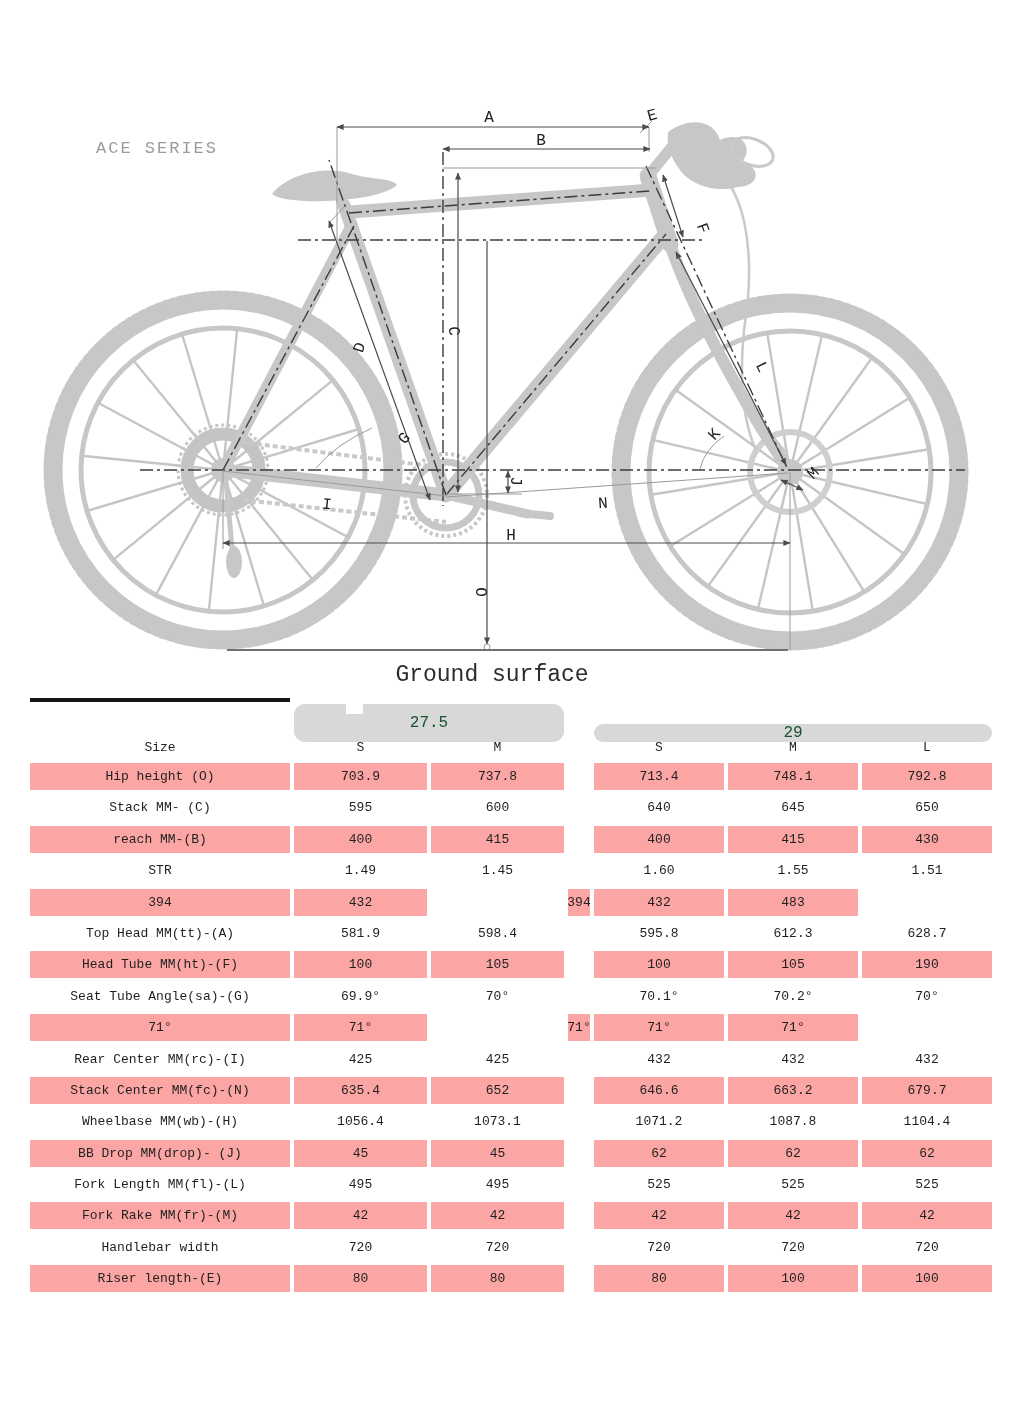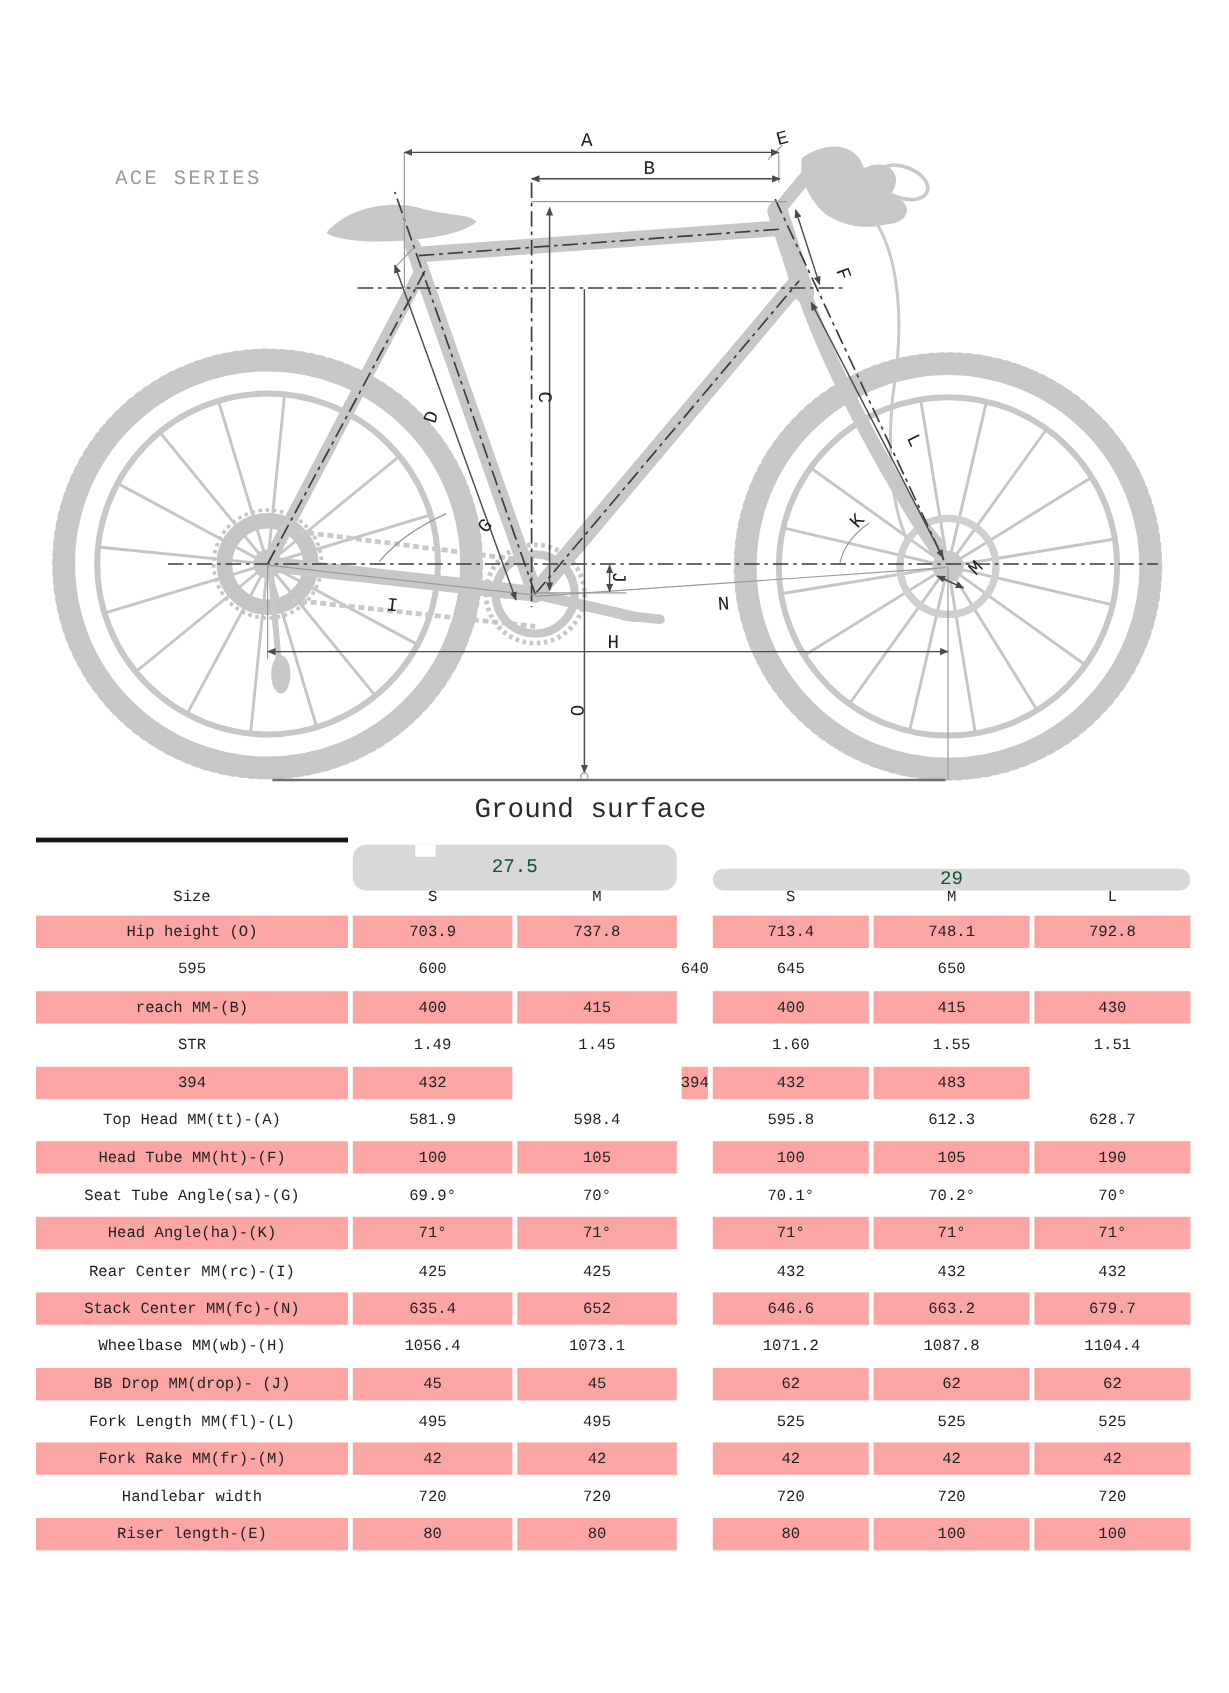--- a/index.html
+++ b/index.html
@@ -203,20 +203,21 @@
         <div class="g-row data-row">
           <div class="cell label fill">Hip height (O)</div>
           <div class="cell val fill">703.9</div>
           <div class="cell val fill">737.8</div>
           <div class="cell"></div>
           <div class="cell val fill">713.4</div>
           <div class="cell val fill">748.1</div>
           <div class="cell val fill">792.8</div>
         </div>
         <div class="g-row data-row">
+          <div class="cell label">Stack MM- (C)</div>
           <div class="cell val">595</div>
           <div class="cell val">600</div>
           <div class="cell"></div>
           <div class="cell val">640</div>
           <div class="cell val">645</div>
           <div class="cell val">650</div>
         </div>
         <div class="g-row data-row">
           <div class="cell label fill">reach MM-(B)</div>
           <div class="cell val fill">400</div>
@@ -264,21 +265,20 @@
         <div class="g-row data-row">
           <div class="cell label">Seat Tube Angle(sa)-(G)</div>
           <div class="cell val">69.9°</div>
           <div class="cell val">70°</div>
           <div class="cell"></div>
           <div class="cell val">70.1°</div>
           <div class="cell val">70.2°</div>
           <div class="cell val">70°</div>
         </div>
         <div class="g-row data-row">
-          <div class="cell label fill">Head Angle(ha)-(K)</div>
           <div class="cell val fill">71°</div>
           <div class="cell val fill">71°</div>
           <div class="cell"></div>
           <div class="cell val fill">71°</div>
           <div class="cell val fill">71°</div>
           <div class="cell val fill">71°</div>
         </div>
         <div class="g-row data-row">
           <div class="cell label">Rear Center MM(rc)-(I)</div>
           <div class="cell val">425</div>

